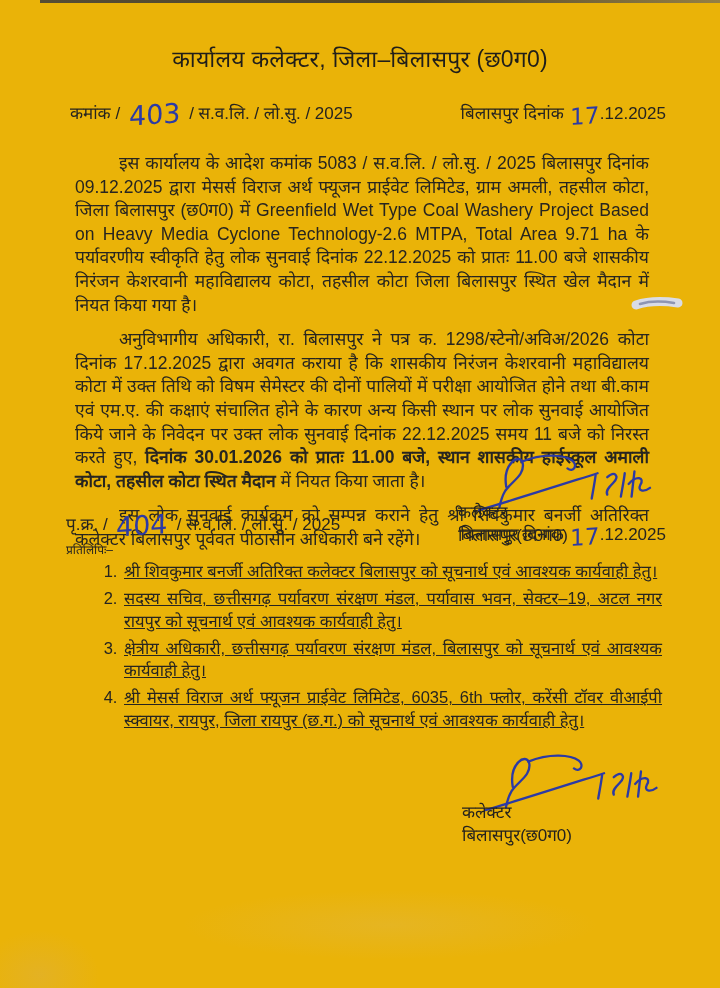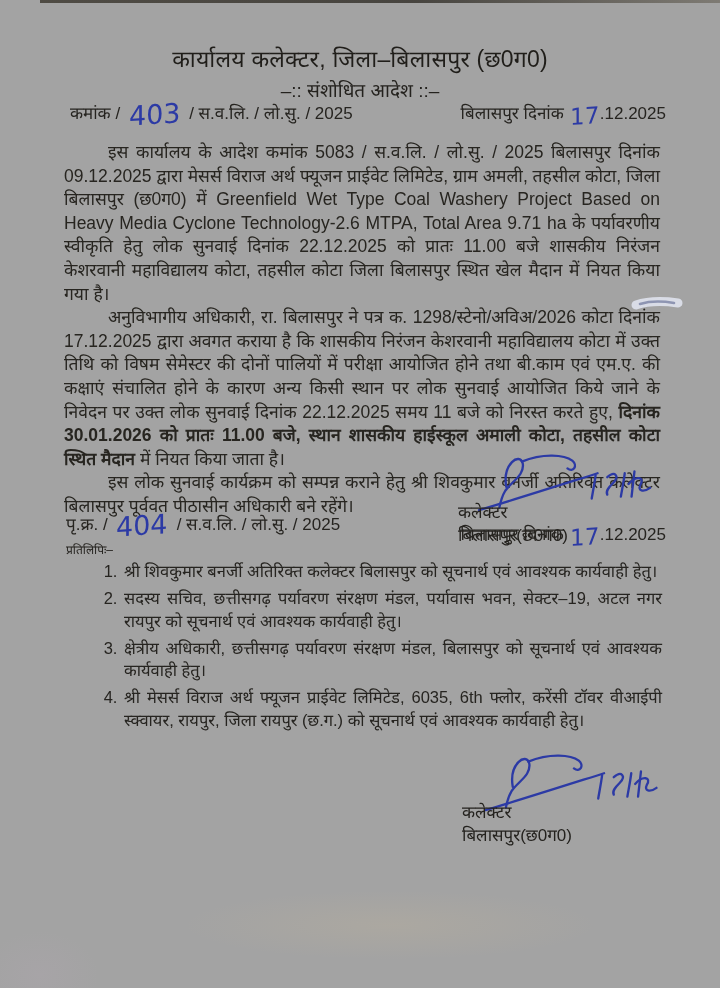--- a/index.html
+++ b/index.html
@@ -3,21 +3,21 @@
 <meta charset="utf-8">
 <style>
   html,body { margin:0; padding:0; }
   body {
     width:720px; height:988px;
     background:#ffffff;
     font-family:"Liberation Sans", sans-serif;
   }
   .page {
     position:relative; width:720px; height:988px;
-    background:#a3a3a3; overflow:hidden;
+    background:#eab308; overflow:hidden;
     color:#262420;
   }
   
   .smudge1 { position:absolute; top:890px; left:180px; width:420px; height:70px;
     background:radial-gradient(ellipse at center, rgba(210,190,150,.18), rgba(210,190,150,0) 70%);
   }
   .smudge2 { position:absolute; top:930px; left:-20px; width:120px; height:90px;
     background:radial-gradient(ellipse at center, rgba(190,170,190,.15), rgba(190,170,190,0) 70%);
   }
   .top-scan-line {
@@ -40,39 +40,39 @@
   .hw {
     color:#2c3aa5; font-family:"DejaVu Sans", sans-serif;
     display:inline-block; transform:rotate(-4deg) skewX(-4deg);
   }
   .hw-big { font-size:27px; line-height:12px; position:relative; top:5px; padding:0 4px; }
   .hw-day { font-size:23px; line-height:10px; position:relative; top:5px; padding:0 1px; }
   .body-text {
     position:absolute; top:141px; left:64px; width:596px;
     font-size:17.5px; line-height:23.6px; text-align:justify; color:#272520;
   }
-  .body-text p { margin:0; text-indent:44px; }
+  .body-text p { margin:11px; text-indent:44px; }
   .seg-bold { font-weight:bold; }
   .margin-mark { position:absolute; top:294px; left:630px; }
   .sig-block { position:absolute; font-size:17px; color:#24221e; }
   .sig-top { top:448px; left:458px; width:215px; }
   .sig-bottom { top:748px; left:462px; width:220px; }
   .sig-block svg.scribble { display:block; margin:0 auto -16px auto; }
   .sig-role { position:relative; z-index:1; }
   .dispatch-row {
     position:absolute; top:512px; left:66px; right:54px;
     display:flex; justify-content:space-between; align-items:flex-start;
     font-size:17px;
   }
   .dispatch-date { margin-top:10px; }
   .copies-label { position:absolute; top:541px; left:66px; font-size:12px; }
   .copies-list { position:absolute; top:560px; left:96px; width:566px;
     font-size:16.5px; line-height:22.3px; }
   .copies-list ol { margin:0; padding-left:26px; }
-  .copies-list li { margin-bottom:5px; text-align:justify; padding-left:2px; }
+  .copies-list li { margin-bottom:5px; text-align:justify; padding-left:2px;text-decoration:underline; }
   .defs-hidden { position:absolute; width:0; height:0; overflow:hidden; }
 </style>
 </head>
 <body>
 
 <div class="page">
 
   <svg class="defs-hidden" aria-hidden="true">
     <defs>
       <symbol id="sig-scribble" viewBox="0 0 190 70">
@@ -88,21 +88,20 @@
         </g>
       </symbol>
     </defs>
   </svg>
 
   <div class="top-scan-line"></div>
   <div class="smudge1"></div>
   <div class="smudge2"></div>
 
   <div class="doc-title">कार्यालय कलेक्टर, जिला–बिलासपुर (छ0ग0)</div>
-  <div class="doc-subtitle">–:: संशोधित आदेश ::–</div>
 
   <div class="ref-row">
     <div>
       <span>कमांक /</span>
       <span class="hw hw-big">403</span>
       <span>/ स.व.लि. / लो.सु. / 2025</span>
     </div>
     <div>
       <span>बिलासपुर दिनांक</span>
       <span class="hw hw-day">17</span><span>.12.2025</span>

